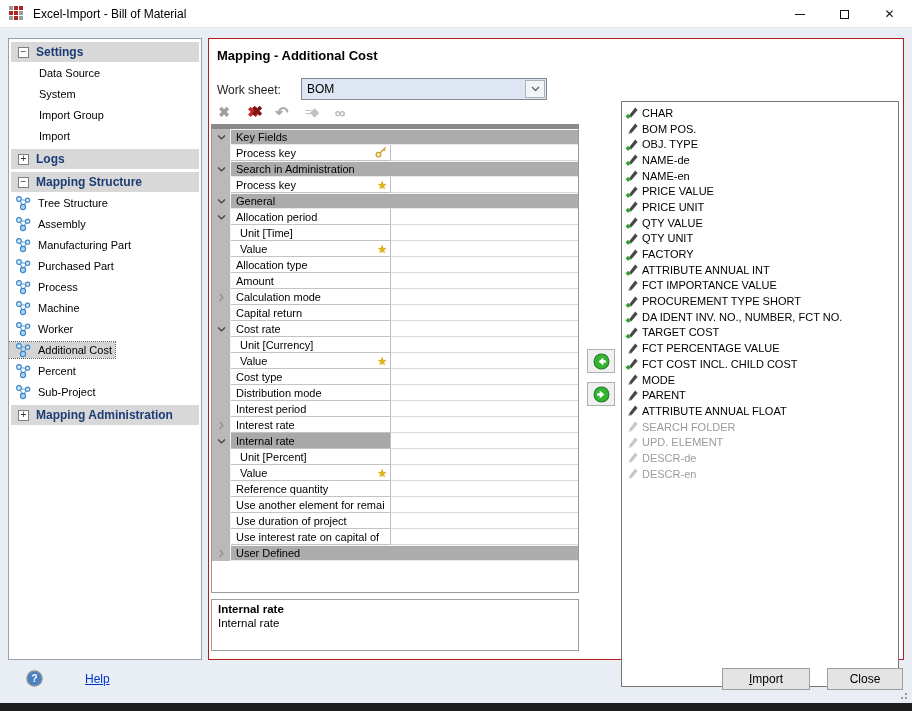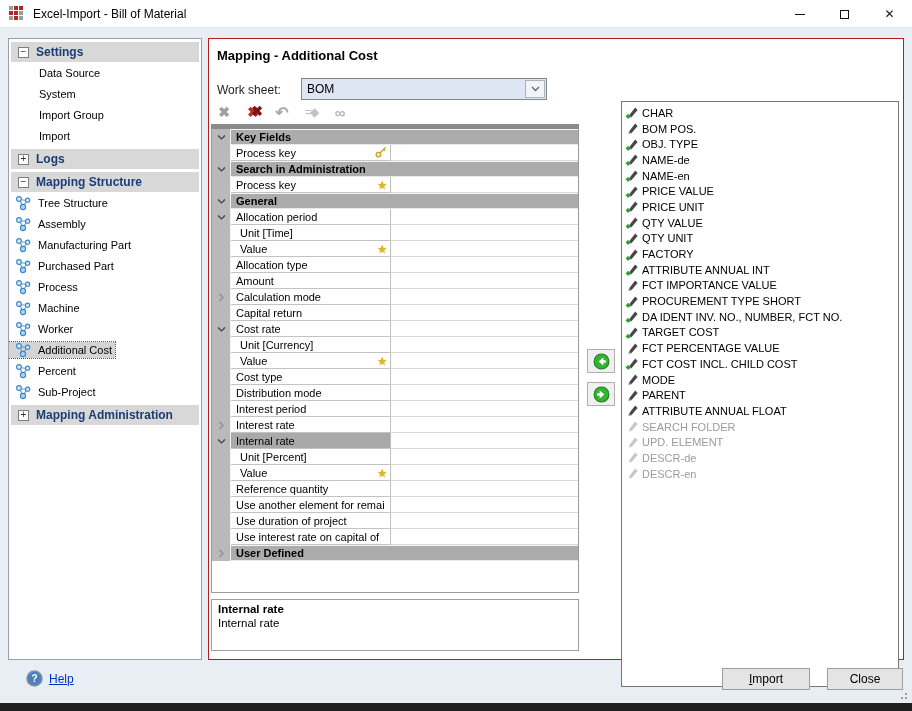--- a/index.html
+++ b/index.html
@@ -54,21 +54,21 @@
   
   .grid { position:absolute; left:2px; top:90px; width:368px; height:464px; border:1px solid #9a9a9a; border-top:none; background:#fff; }
   .grow { height:16px; display:flex; }
   .gut { width:19px; flex:none; background:#b9b9b9; border-right:1px solid #f2f2f2; display:flex; align-items:center; justify-content:center; }
   .lbl { width:159px; flex:none; position:relative; display:flex; align-items:center; background:#fff; border-bottom:1px solid #c3c3c3; overflow:hidden; }
   .lbl .lbl-t { padding-left:5px; font-size:11px; white-space:nowrap; }
   .lbl .lbl-ic { position:absolute; right:3px; top:1px; }
   .val { flex:1; background:#fff; border-left:1px solid #bfbfbf; border-bottom:1px solid #d9d9d9; }
   .grow.sub .lbl .lbl-t { padding-left:9px; }
   .grow.group .lbl { flex:1; background:#acacac; border-bottom:1px solid #e8e8e8; border-top:1px solid #f5f5f5; }
-  .grow.group .lbl .lbl-t { font-weight:bold; }
+  .grow.group .lbl .lbl-t { font-weight:normal; }
   .grow.selrow .lbl { background:#a9a9a9; }
   .chev { display:block; }
   .chev.right { transform:rotate(-90deg); }
   .chev.hidden { visibility:hidden; }
   .star { color:#e5b61e; font-size:11px; line-height:11px; text-shadow:0 0 1px #a97d0a; }
 
   
   .descbox { position:absolute; left:2px; top:560px; width:368px; height:52px; border:1px solid #9aa0a6; background:#fff; padding:3px 6px; }
   .desc-title { font-weight:bold; font-size:11.5px; }
   .desc-text { font-size:11.5px; margin-top:2px; }
@@ -79,21 +79,21 @@
 
   
   .fieldlist { position:absolute; left:412px; top:62px; width:278px; height:586px; border:1px solid #767676; background:#fff; padding:3px 0 0 3px; overflow:hidden; }
   .fld { height:15.7px; display:flex; align-items:center; cursor:default; }
   .fld .pen { width:14px; height:13px; flex:none; margin-right:3px; }
   .fld .fld-label { font-size:11px; white-space:nowrap; }
   .fld.dis .fld-label { color:#9b9b9b; }
 
   
   .help { position:absolute; left:26px; top:670px; display:flex; align-items:center; gap:6px; }
-  .help-label { color:#0033cc; text-decoration:underline; font-size:12px; }
+  .help-label { color:#0033cc; text-decoration:underline; font-size:12px;margin-left:36px; }
   .btn { position:absolute; height:22px; background:#e4e4e4; border:1px solid #9d9d9d; font-size:12px; display:flex; align-items:center; justify-content:center; font-family:"Liberation Sans",sans-serif; }
   .btn-import { left:722px; top:668px; width:88px; }
   .btn-close { left:827px; top:668px; width:76px; }
   .u1 { text-decoration:underline; }
   .taskbar { position:absolute; left:0; bottom:0; width:912px; height:8px; background:#1e1f1e; }
   .grip { position:absolute; right:4px; top:692px; width:8px; height:8px;
           background:radial-gradient(circle 1px at 6px 2px,#9a9a9a 99%,transparent), radial-gradient(circle 1px at 6px 6px,#9a9a9a 99%,transparent), radial-gradient(circle 1px at 2px 6px,#9a9a9a 99%,transparent); }
 </style>
 </head>
 <body>

